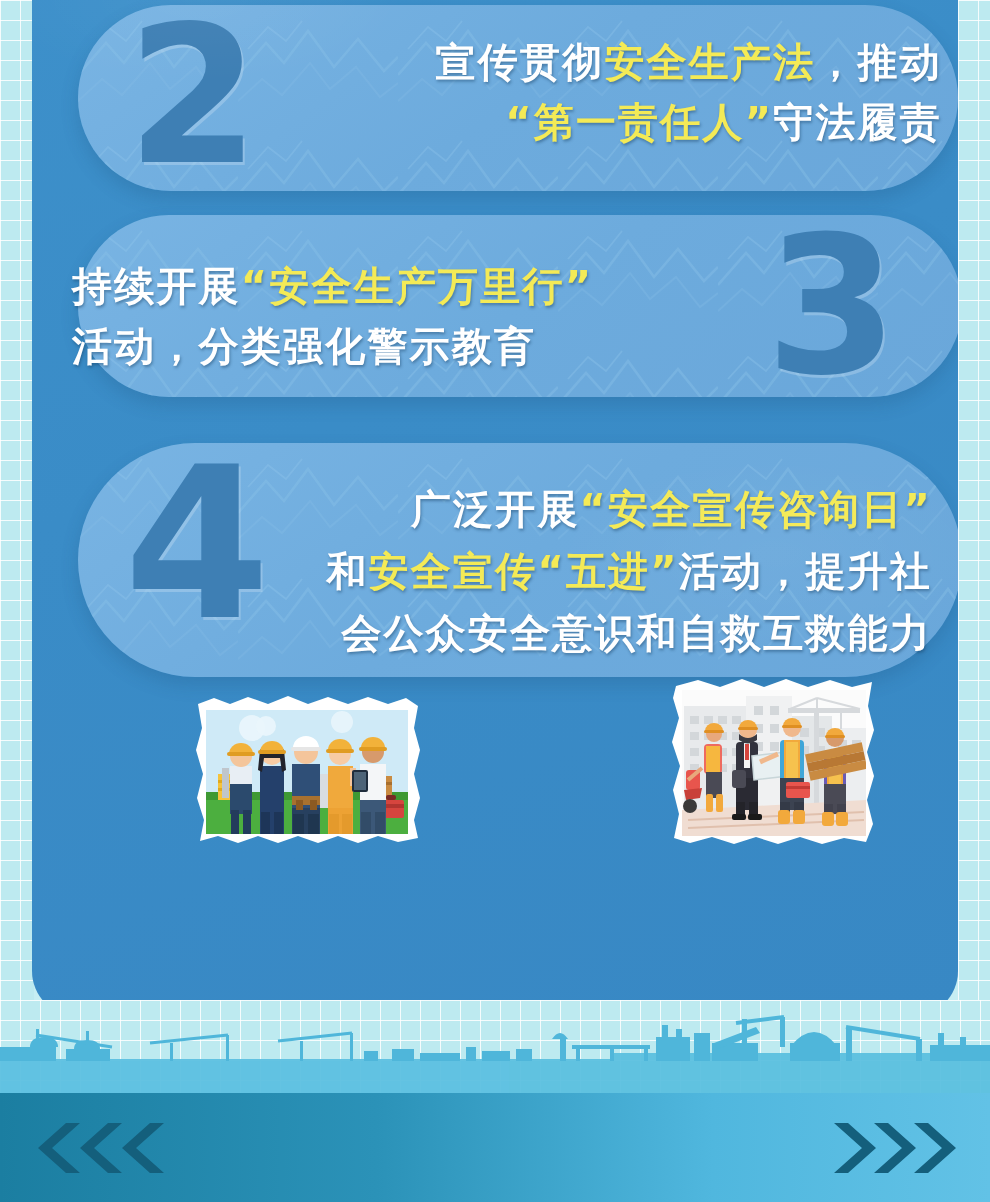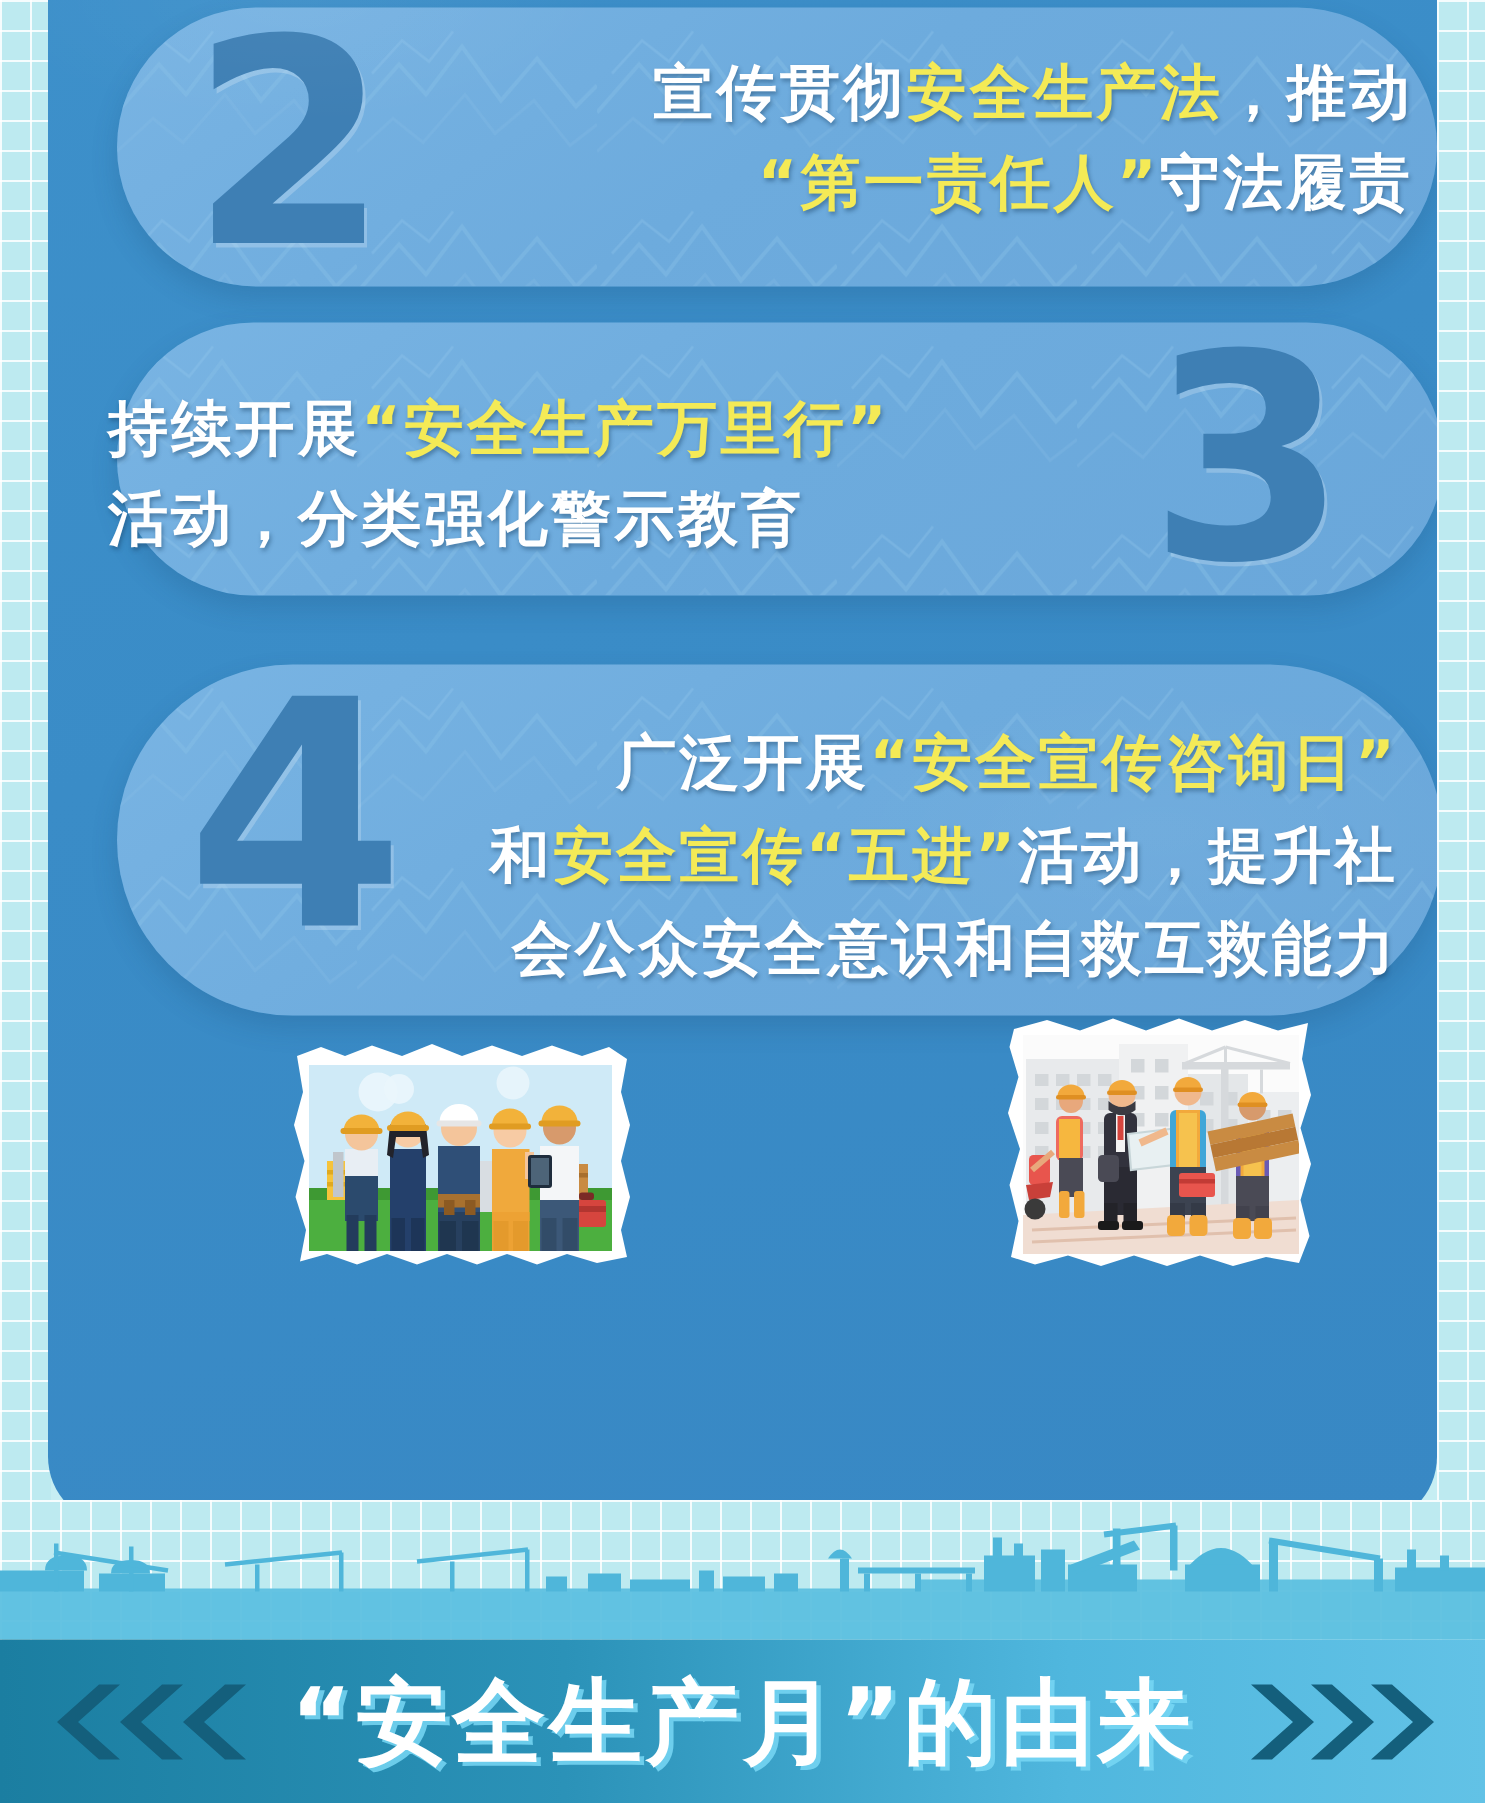--- a/index.html
+++ b/index.html
@@ -433,21 +433,20 @@
     <div class="chev l">
       <svg width="150" height="54" viewBox="0 0 150 54">
         <g fill="#145f7c">
           <path d="M44 2 L58 2 L30 27 L58 52 L44 52 L16 27 Z"></path>
           <path d="M86 2 L100 2 L72 27 L100 52 L86 52 L58 27 Z"></path>
           <path d="M128 2 L142 2 L114 27 L142 52 L128 52 L100 27 Z"></path>
         </g>
       </svg>
     </div>
 
-    <div class="title">“安全生产月”的由来</div>
 
     <div class="chev r">
       <svg width="130" height="54" viewBox="0 0 130 54">
         <g fill="#145f7c">
           <path d="M4 2 L18 2 L46 27 L18 52 L4 52 L32 27 Z"></path>
           <path d="M44 2 L58 2 L86 27 L58 52 L44 52 L72 27 Z"></path>
           <path d="M84 2 L98 2 L126 27 L98 52 L84 52 L112 27 Z"></path>
         </g>
       </svg>
     </div>

